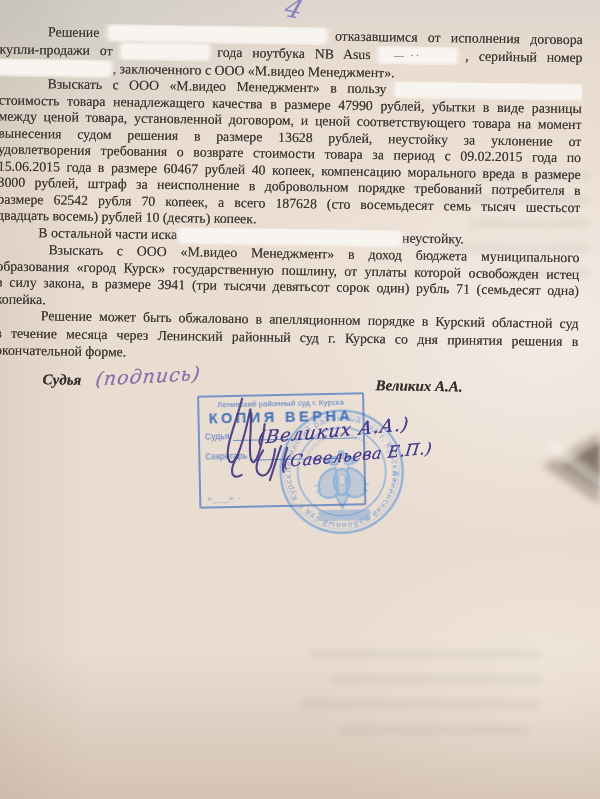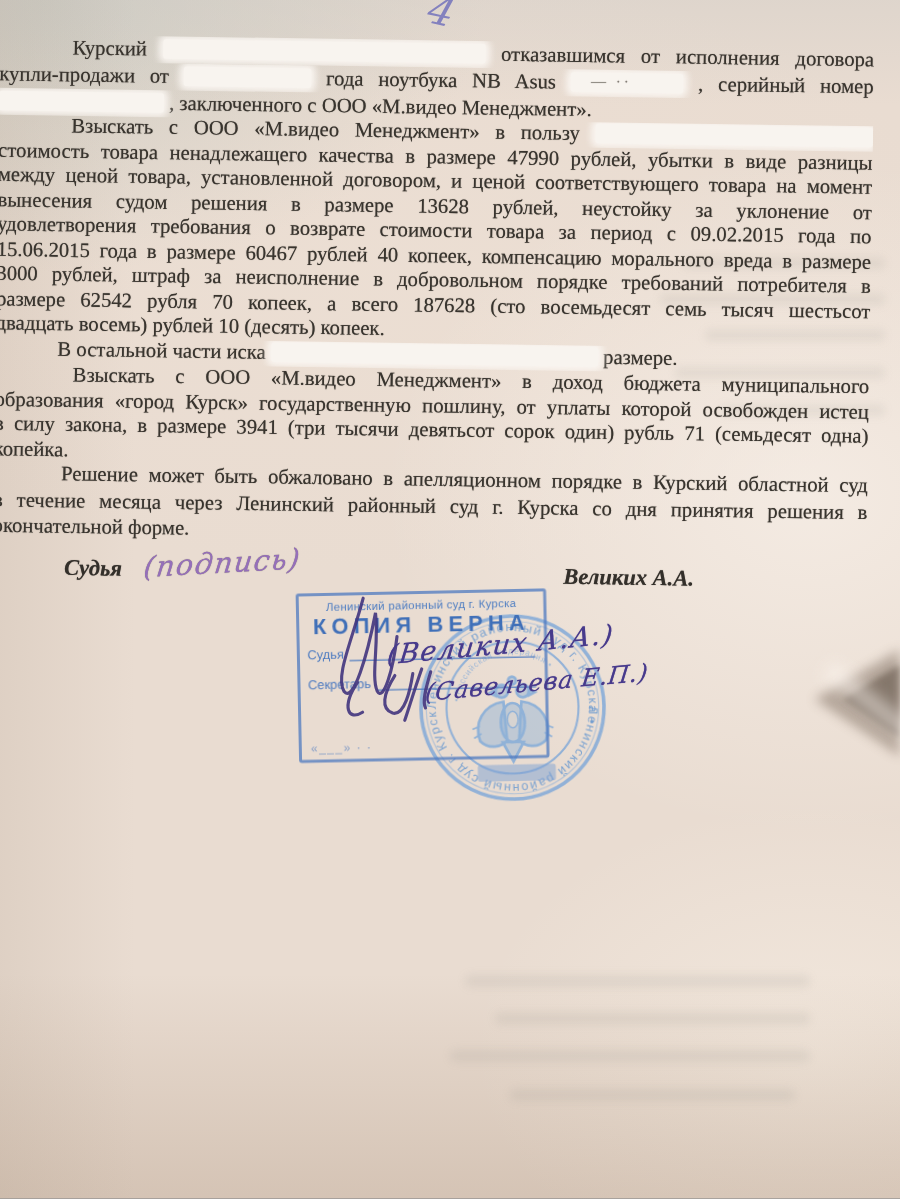--- a/index.html
+++ b/index.html
@@ -115,37 +115,37 @@
   <div class="ghost" style="left:300px;top:700px;width:240px;height:8px"></div>
   <div class="ghost" style="left:340px;top:726px;width:190px;height:8px"></div>
 
   <div class="page-num">4</div>
 
   <div class="doc" id="doc">
     <span class="sig-label">Судья</span>
     <span class="sig-hand">(подпись)</span>
     <span class="sig-name">Великих А.А.</span>
   <div class="para" style="top: 23px;">
-        <div class="line j" style="height: 18px; line-height: 18px;"><span class="indent" style="width: 38px;"></span> <span class="seg">Курский</span> <span class="redact" style="width: 215px;"></span> <span class="seg">отказавшимся от исполнения договора</span></div>
+        <div class="line j" style="height: 18px; line-height: 18px;"><span class="indent" style="width: 38px;"></span> <span class="seg">Решение</span> <span class="redact" style="width: 215px;"></span> <span class="seg">отказавшимся от исполнения договора</span></div>
         <div class="line j" style="height: 18px; line-height: 18px;"><span class="seg">купли-продажи от</span> <span class="redact" style="width: 85px;"></span> <span class="seg">года ноутбука NB Asus</span> <span class="redact marks" style="width: 75px;"></span> <span class="seg">, серийный номер</span></div>
         <div class="line nj" style="height: 18px; line-height: 18px;"><span class="redact" style="width: 110px;"></span> <span class="seg">, заключенного с ООО «М.видео Менеджмент».</span></div>
       </div>
       <div class="para" style="top: 76px;">
         <div class="line j" style="height: 16.5px; line-height: 16.5px;"><span class="indent" style="width: 38px;"></span> <span class="seg">Взыскать с ООО «М.видео Менеджмент» в пользу</span> <span class="redact" style="width: 185px;"></span></div>
         <div class="line j" style="height: 16.5px; line-height: 16.5px;"><span class="seg">стоимость товара ненадлежащего качества в размере 47990 рублей, убытки в виде разницы</span></div>
         <div class="line j" style="height: 16.5px; line-height: 16.5px;"><span class="seg">между ценой товара, установленной договором, и ценой соответствующего товара на момент</span></div>
         <div class="line j" style="height: 16.5px; line-height: 16.5px;"><span class="seg">вынесения судом решения в размере 13628 рублей, неустойку за уклонение от</span></div>
         <div class="line j" style="height: 16.5px; line-height: 16.5px;"><span class="seg">удовлетворения требования о возврате стоимости товара за период с 09.02.2015 года по</span></div>
         <div class="line j" style="height: 16.5px; line-height: 16.5px;"><span class="seg">15.06.2015 года в размере 60467 рублей 40 копеек, компенсацию морального вреда в размере</span></div>
         <div class="line j" style="height: 16.5px; line-height: 16.5px;"><span class="seg">3000 рублей, штраф за неисполнение в добровольном порядке требований потребителя в</span></div>
         <div class="line j" style="height: 16.5px; line-height: 16.5px;"><span class="seg">размере 62542 рубля 70 копеек, а всего 187628 (сто восемьдесят семь тысяч шестьсот</span></div>
         <div class="line nj" style="height: 16.5px; line-height: 16.5px;"><span class="seg">двадцать восемь) рублей 10 (десять) копеек.</span></div>
       </div>
       <div class="para" style="top: 225px;">
-        <div class="line nj" style="height: 16.5px; line-height: 16.5px;"><span class="indent" style="width: 38px;"></span> <span class="seg">В остальной части иска</span> <span class="redact" style="width: 218px;"></span> <span class="seg">размере.</span></div>
+        <div class="line nj" style="height: 16.5px; line-height: 16.5px;"><span class="indent" style="width: 38px;"></span> <span class="seg">В остальной части иска</span> <span class="redact" style="width: 218px;"></span> <span class="seg">неустойку.</span></div>
       </div>
       <div class="para" style="top: 242px;">
         <div class="line j" style="height: 16.6px; line-height: 16.6px;"><span class="indent" style="width: 38px;"></span> <span class="seg">Взыскать с ООО «М.видео Менеджмент» в доход бюджета муниципального</span></div>
         <div class="line j" style="height: 16.6px; line-height: 16.6px;"><span class="seg">образования «город Курск» государственную пошлину, от уплаты которой освобожден истец</span></div>
         <div class="line j" style="height: 16.6px; line-height: 16.6px;"><span class="seg">в силу закона, в размере 3941 (три тысячи девятьсот сорок один) рубль 71 (семьдесят одна)</span></div>
         <div class="line nj" style="height: 16.6px; line-height: 16.6px;"><span class="seg">копейка.</span></div>
       </div>
       <div class="para" style="top: 307px;">
         <div class="line j" style="height: 17.5px; line-height: 17.5px;"><span class="indent" style="width: 38px;"></span> <span class="seg">Решение может быть обжаловано в апелляционном порядке в Курский областной суд</span></div>
         <div class="line j" style="height: 17.5px; line-height: 17.5px;"><span class="seg">в течение месяца через Ленинский районный суд г. Курска со дня принятия решения в</span></div>

